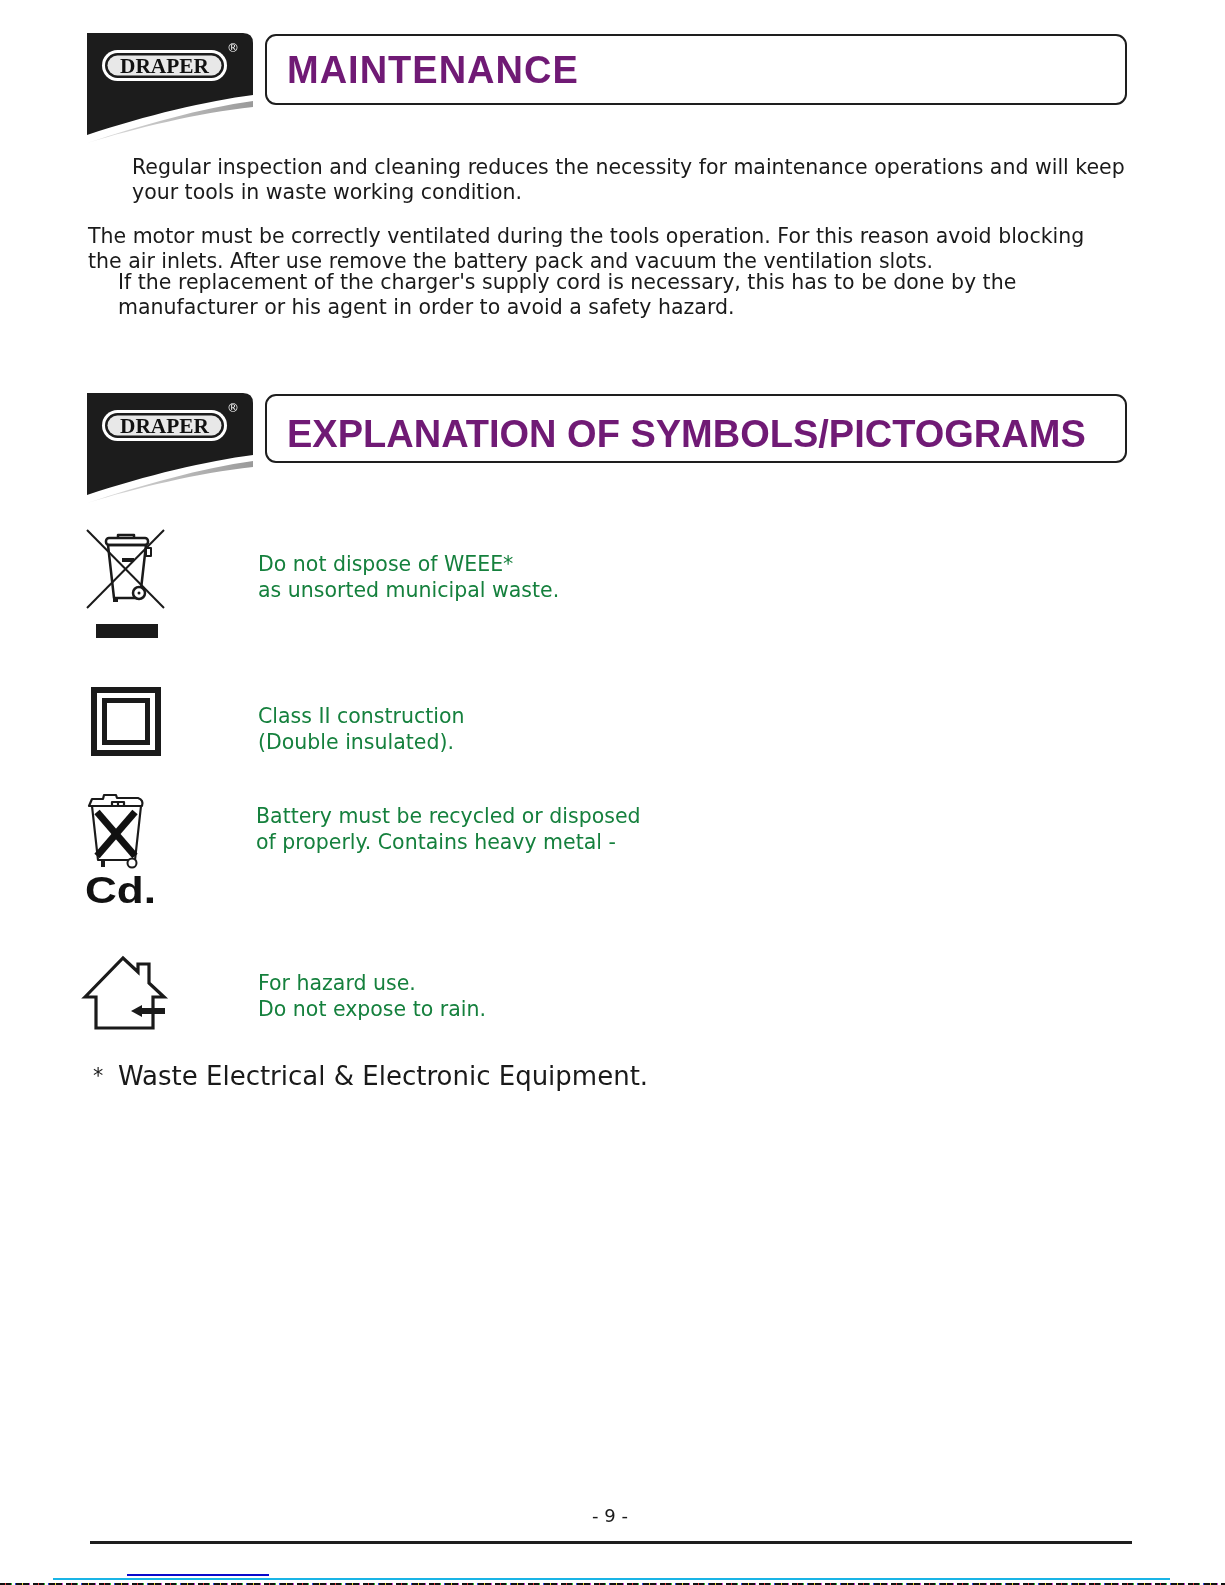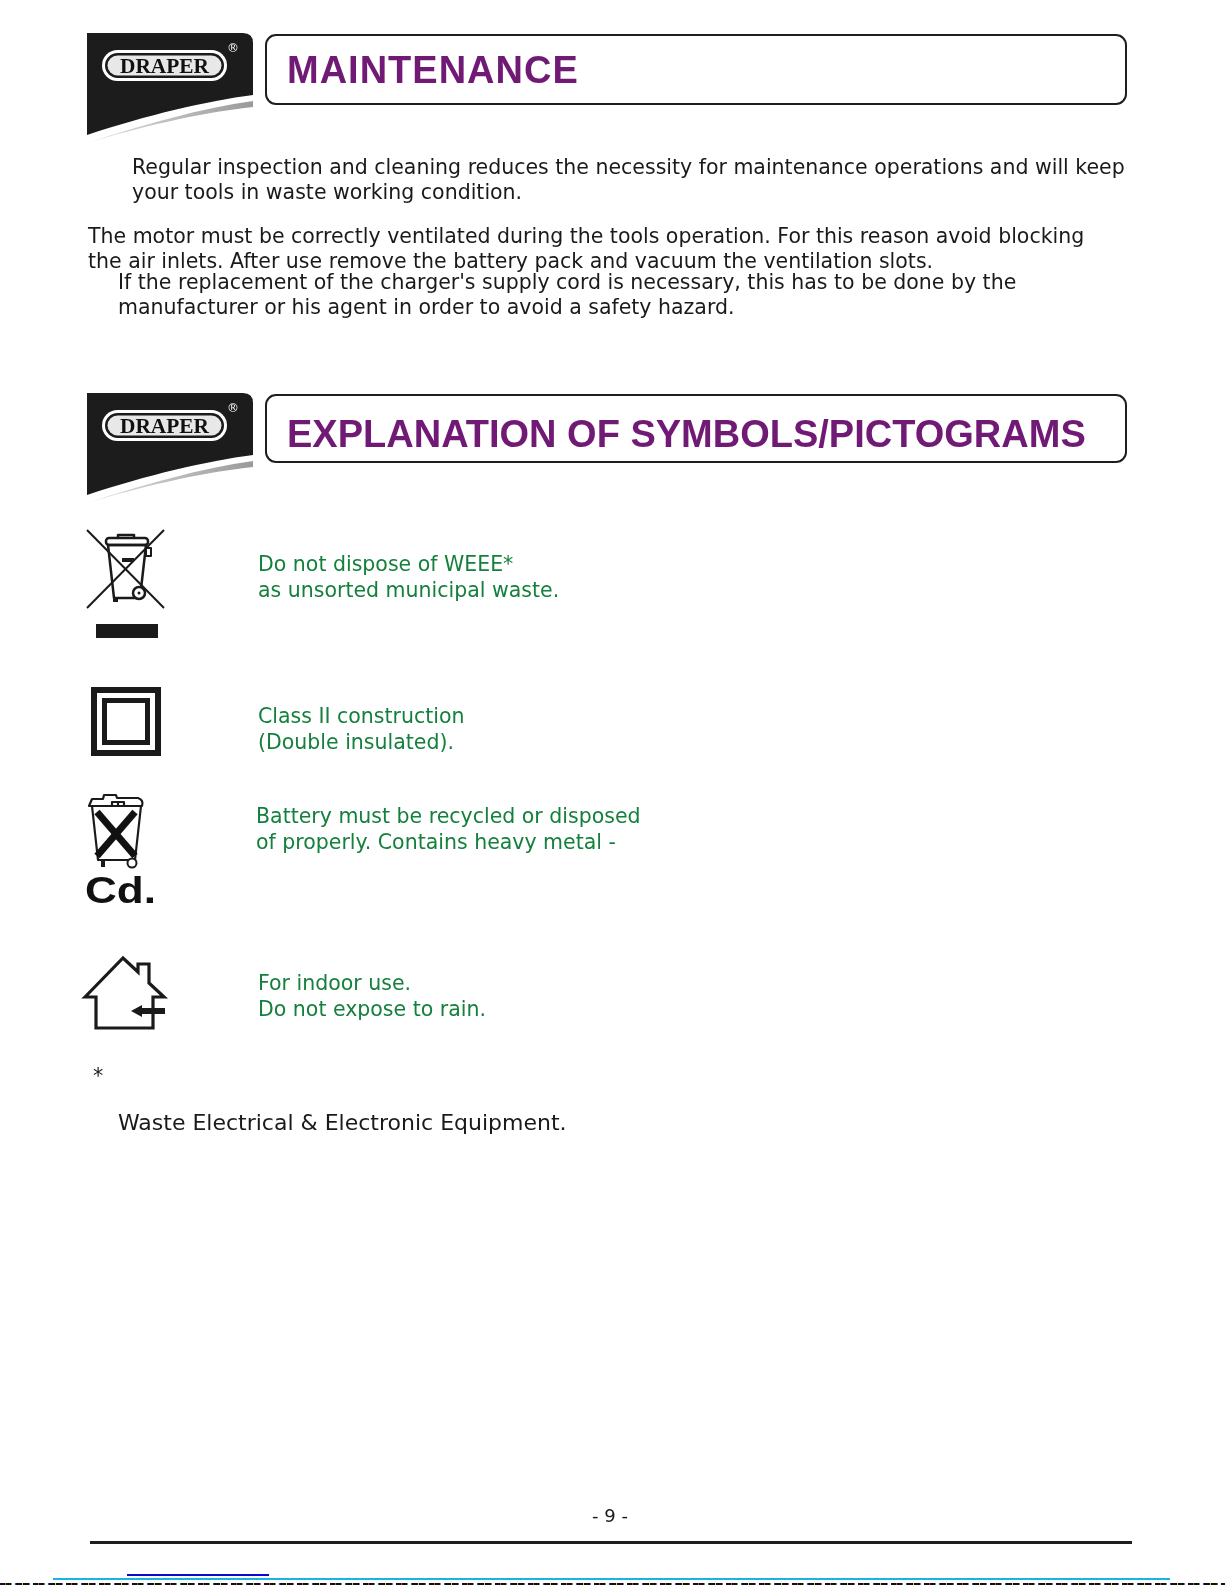--- a/index.html
+++ b/index.html
@@ -43,21 +43,21 @@
   .class2-outer {
     position: absolute; left: 91px; top: 687px; width: 70px; height: 69px;
     box-sizing: border-box; border: 6px solid #1a1a1a; background: #fff;
   }
   .class2-inner {
     position: absolute; left: 102px; top: 698px; width: 48px; height: 47px;
     box-sizing: border-box; border: 5.5px solid #1a1a1a; background: #fff;
   }
 
   .footnote-marker { position: absolute; left: 93px; top: 1063px; font-size: 20.5px; line-height: 26px; }
-  .footnote-text { position: absolute; left: 118px; top: 1063px; font-size: 22px; line-height: 26px; white-space: nowrap; margin-top: 47px; }
+  .footnote-text { position: absolute; left: 118px; top: 1063px; font-size: 26px; line-height: 26px; white-space: nowrap; }
 
   .page-number {
     position: absolute; left: 560px; width: 100px; top: 1507px; text-align: center;
     font-size: 18px; line-height: 18px; white-space: nowrap; color: #1a1a1a;
   }
   .footer-rule { position: absolute; left: 90px; top: 1541px; width: 1042px; height: 3px; background: #1e1e1e; }
 
   .artifact-blue { position: absolute; left: 127px; top: 1574px; width: 142px; height: 2px; background: #0a0acc; }
   .artifact-cyan { position: absolute; left: 53px; top: 1578px; width: 1117px; height: 2px; background: #19b4e6; }
   .artifact-strip {
@@ -171,21 +171,21 @@
   <span class="sym-line">Battery must be recycled or disposed</span>
   <span class="sym-line">of properly. Contains heavy metal -</span>
 </div>
 
 <svg class="icon-svg" style="left:83px;top:955px;" width="84" height="76" viewBox="0 0 84 76">
   <polygon points="2,42 40,3 55,17 55,9 66,9 66,28 81,42 70,42 70,73 13,73 13,42" fill="none" stroke="#1a1a1a" stroke-width="3.2" stroke-linejoin="miter"></polygon>
   <rect x="57" y="53" width="25" height="6" fill="#1a1a1a"></rect>
   <polygon points="48,56 59,50 59,62" fill="#1a1a1a"></polygon>
 </svg>
 <div class="sym-text" style="top:970px;">
-  <span class="sym-line">For indoor use.</span>
+  <span class="sym-line">For hazard use.</span>
   <span class="sym-line">Do not expose to rain.</span>
 </div>
 
 <div class="footnote-marker">*</div>
 <div class="footnote-text">Waste Electrical &amp; Electronic Equipment.</div>
 
 <div class="page-number">- 9 -</div>
 <div class="footer-rule"></div>
 
 <div class="artifact-blue"></div>

